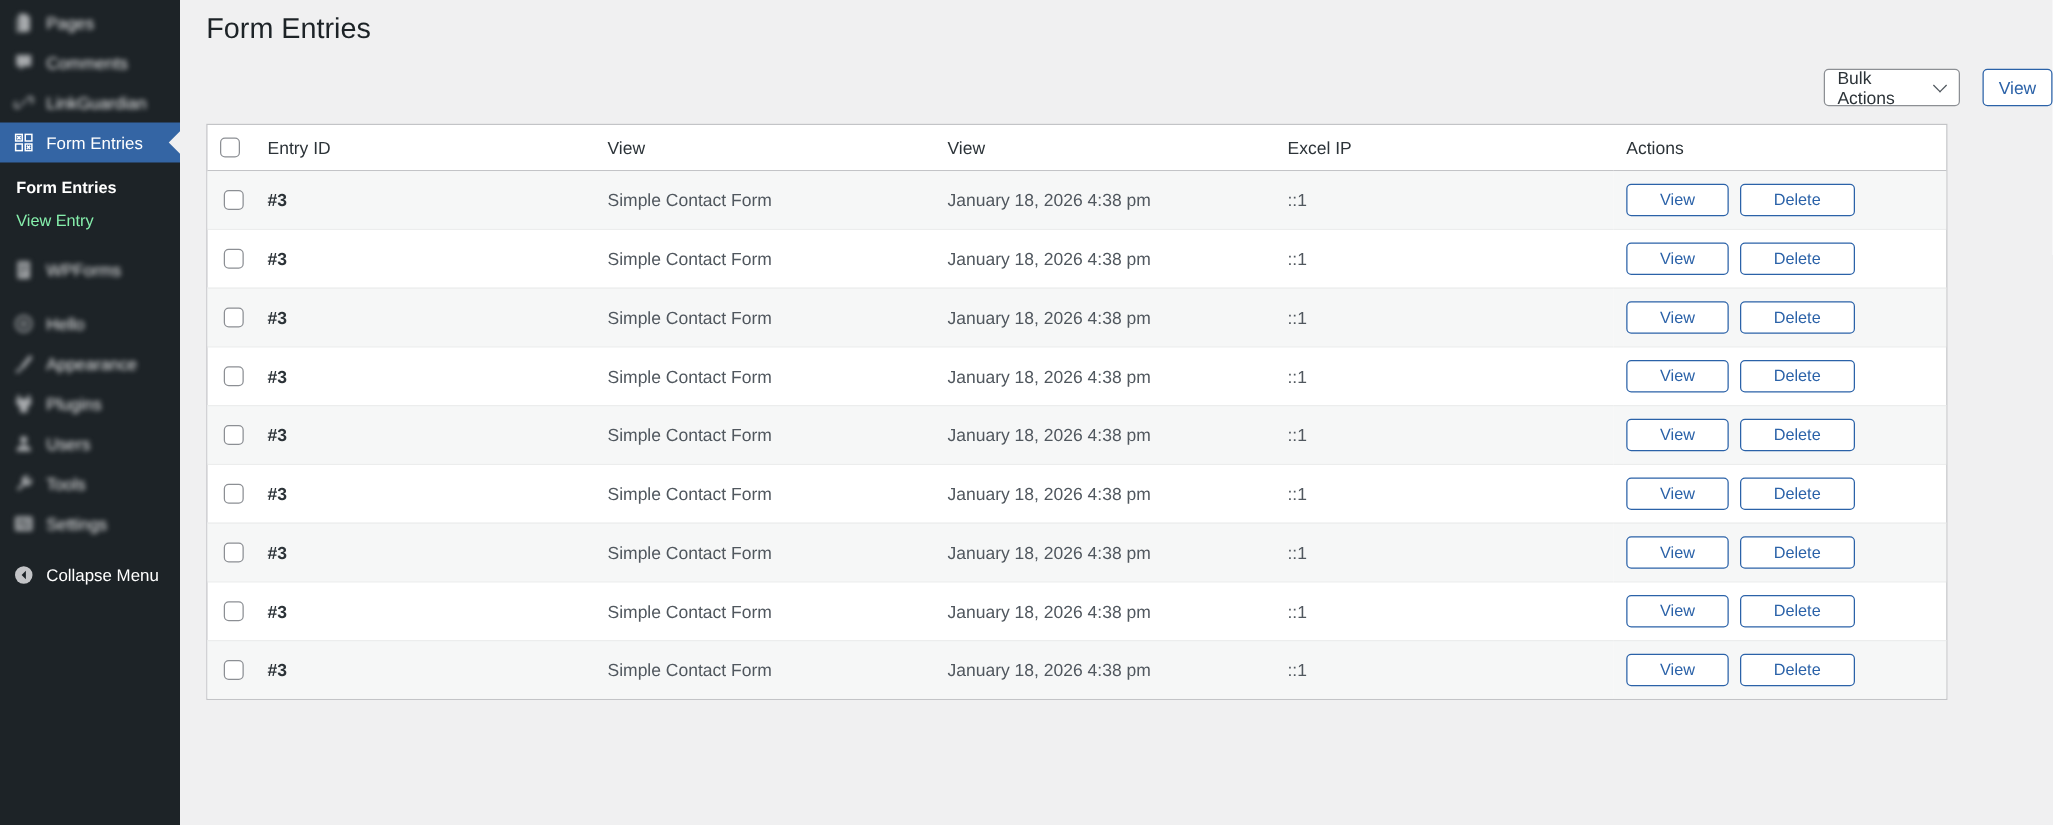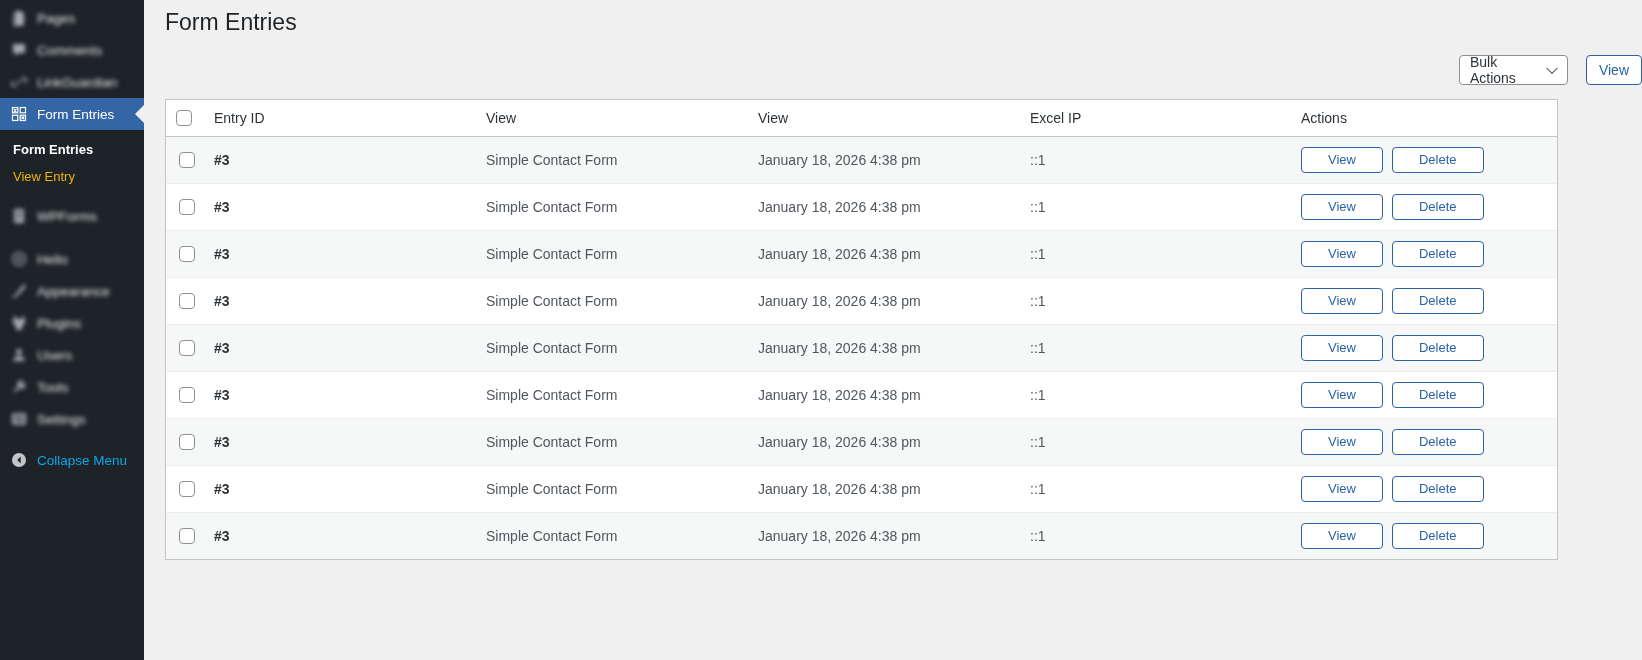--- a/index.html
+++ b/index.html
@@ -32,25 +32,25 @@
   .menu-item.active .menu-icon { color: #fff; }
   .menu-item.active::after {
     content: ""; position: absolute; right: 0; top: 50%;
     transform: translateY(-50%);
     border: 9px solid transparent; border-right: 9px solid #f0f0f1; border-left: none;
   }
   .blurred { filter: blur(2.3px); }
   .submenu { padding: 6px 0 10px 0; }
   .submenu-item {
     padding: 6px 0 6px 13px; font-size: 13px;
-    color: #eab308; cursor: pointer;
+    color: #86efac; cursor: pointer;
   }
   .submenu-item.current { color: #fff; font-weight: bold; }
   .gap-top { margin-top: 11px; }
-  .collapse-item { margin-top: 9px; color: #0ea5e9; }
+  .collapse-item { margin-top: 9px; color: #ffffff; }
   .collapse-item .menu-icon { color: #c3c4c7; }
   
   .main { position: absolute; left: 144px; top: 0; right: 0; bottom: 0; padding: 7px 0 0 21px; }
   .page-title { font-size: 23px; font-weight: 400; color: #1d2327; line-height: 30px; }
   .card {
     width: 1393px; background: #fff;
     border: 1px solid #c3c4c7;
   }
   .filter-card {
     margin-top: 16px; padding: 13px;

